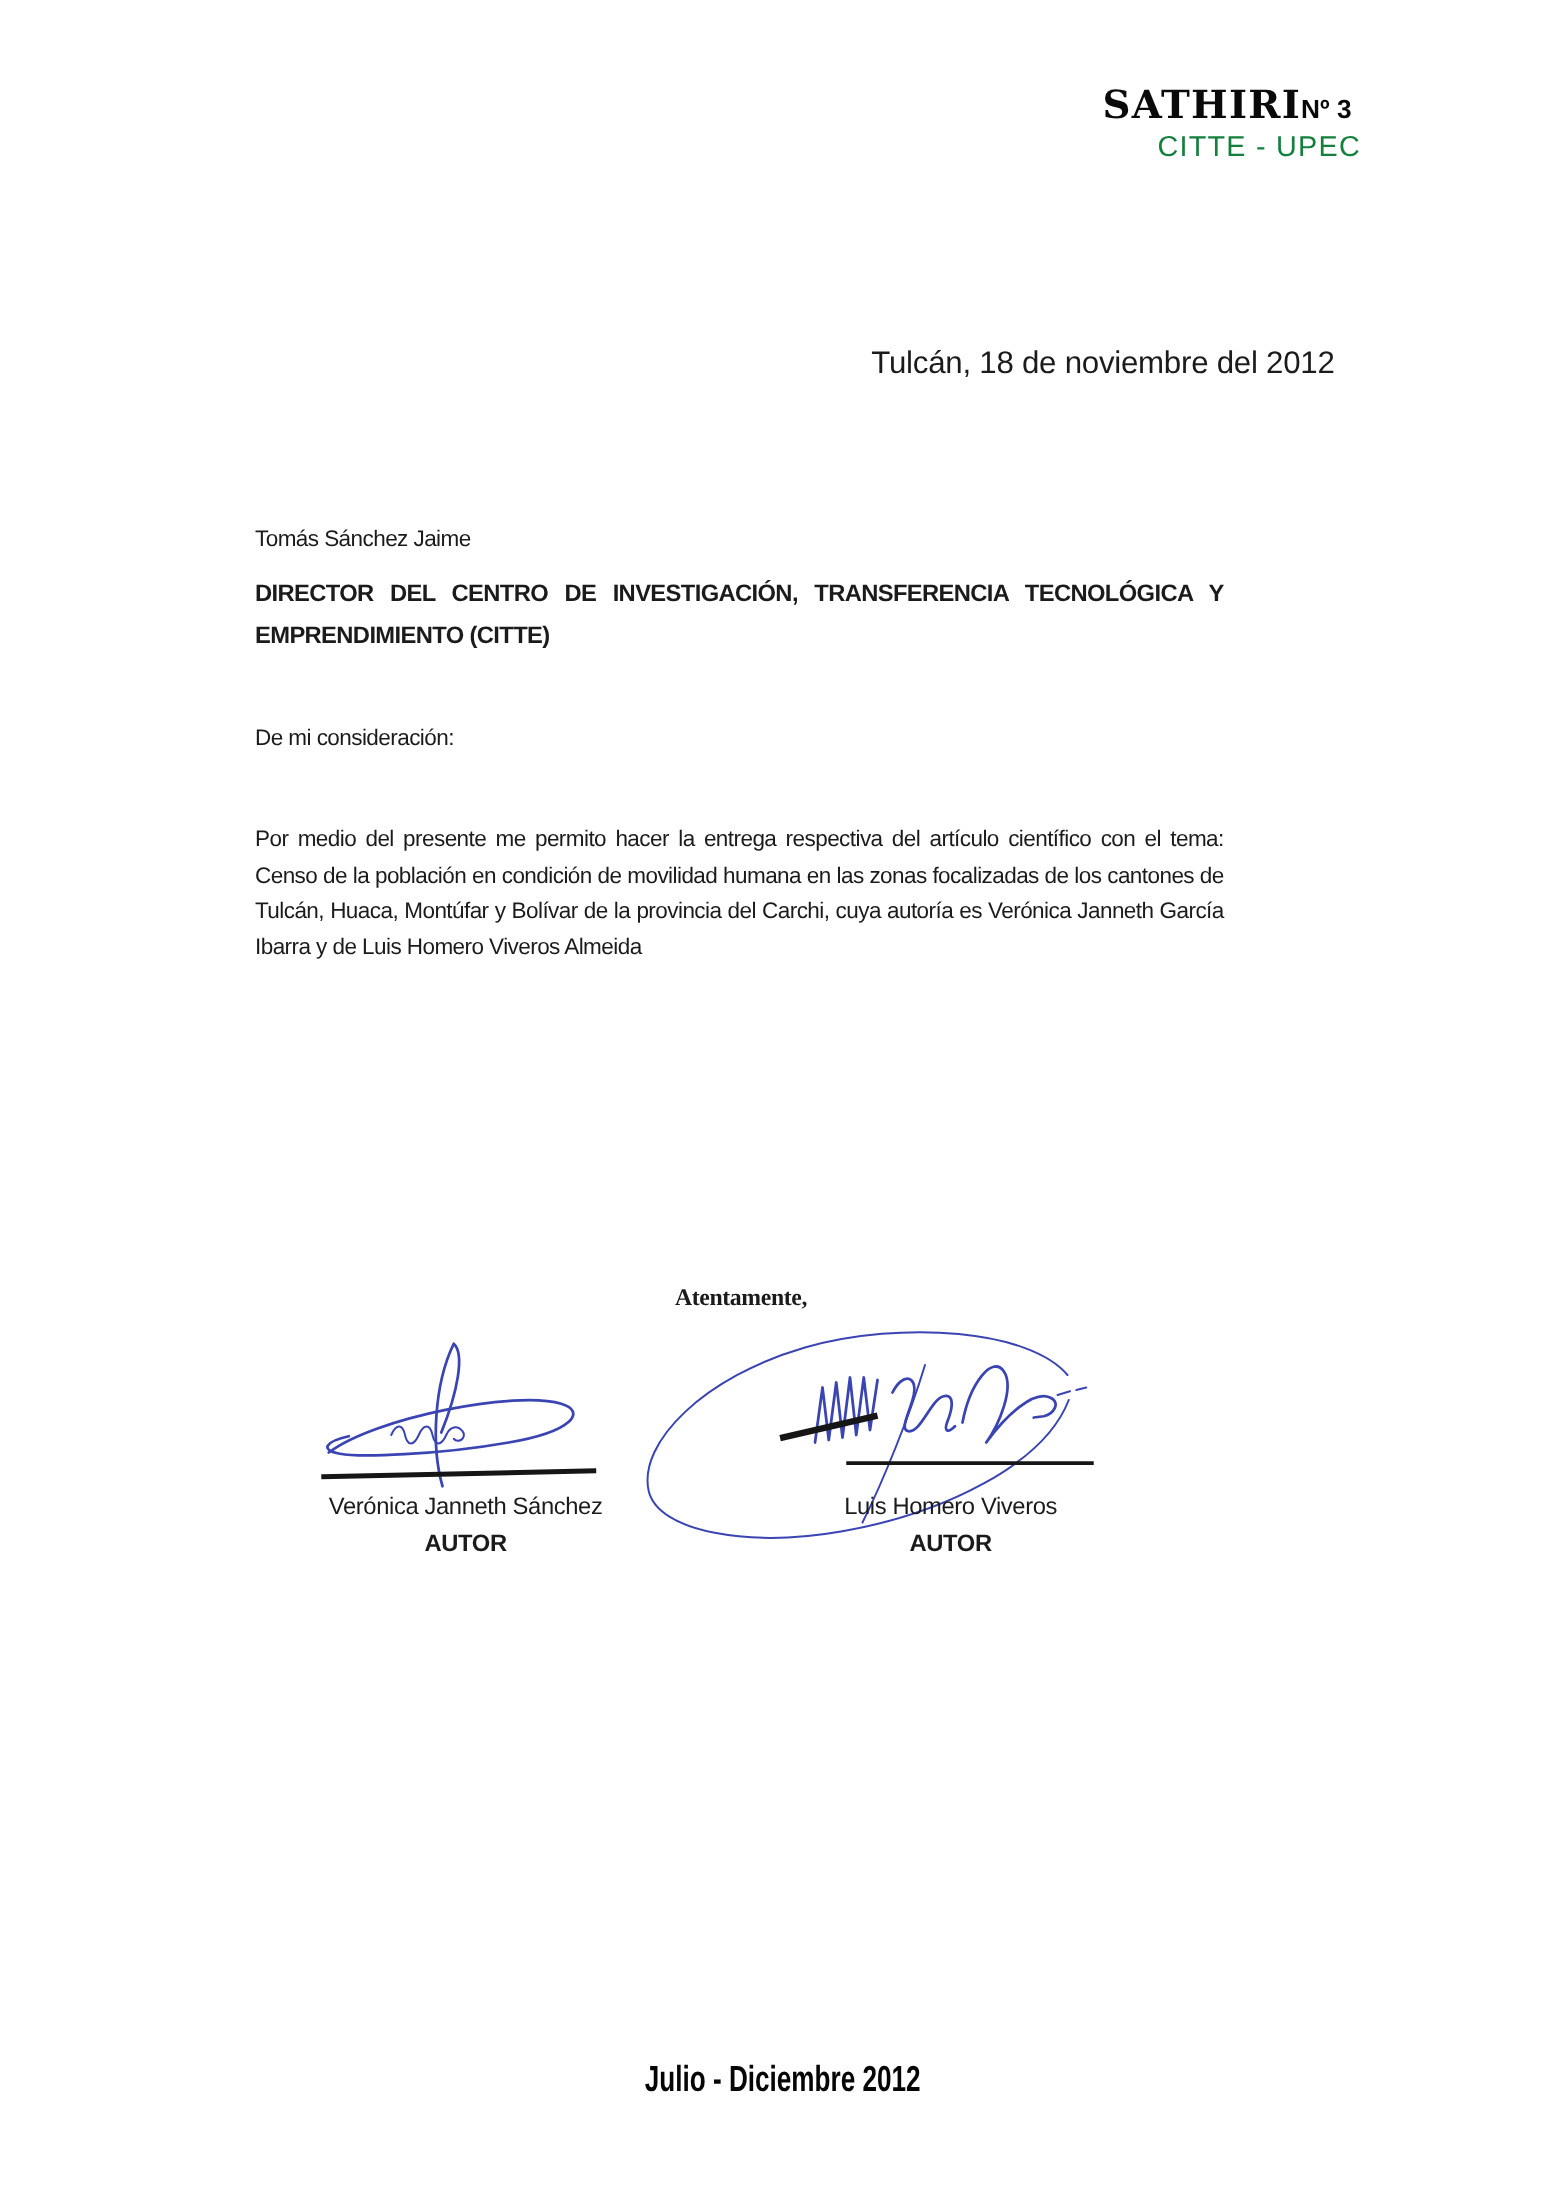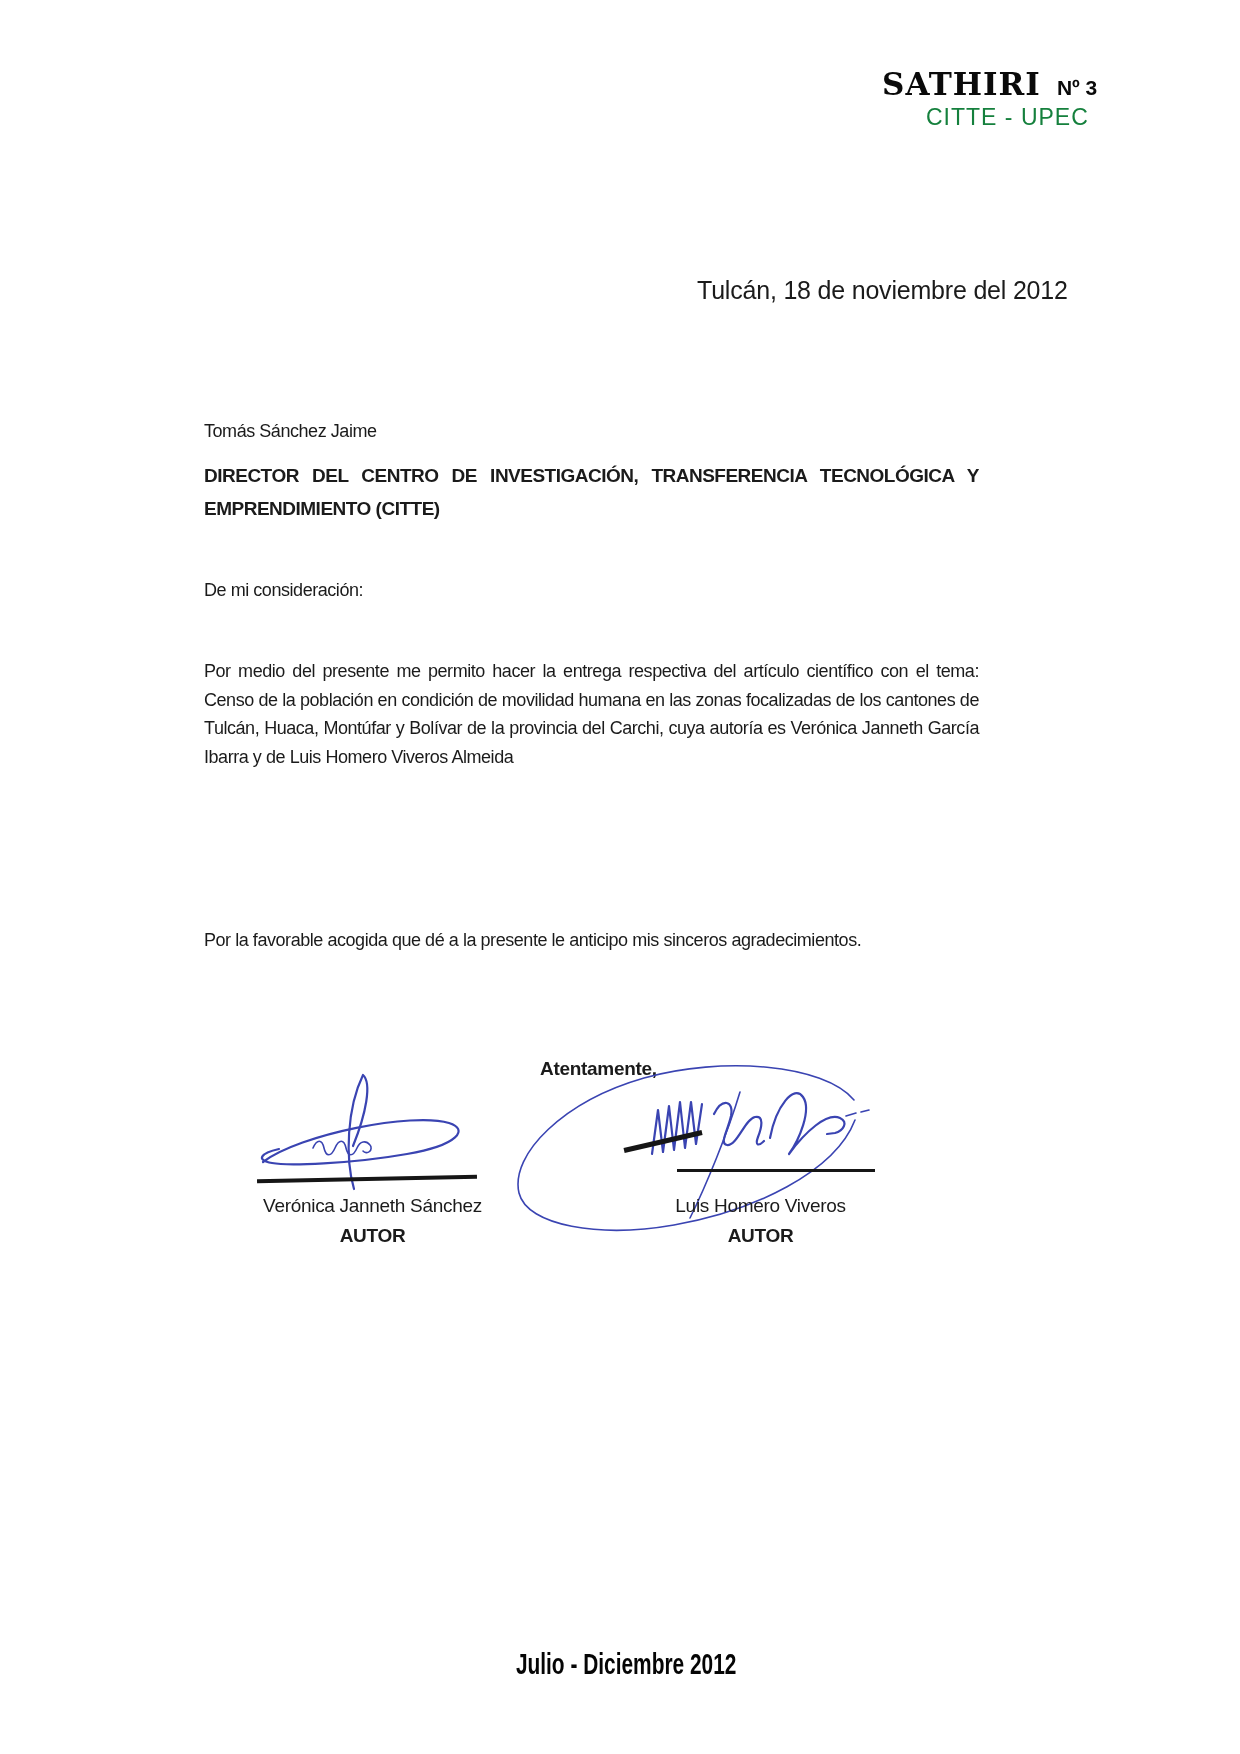--- a/index.html
+++ b/index.html
@@ -6,21 +6,21 @@
   .page{
     position:relative;
     width:1240px;height:1754px;
     background:#ffffff;
     font-family:"Liberation Sans", sans-serif;
     color:#1b1b1b;
     overflow:hidden;
   }
   
   .hdr{position:absolute;left:882px;top:66px;width:230px;}
-  .hdr-line1{display:flex;align-items:baseline;gap:16px;}
+  .hdr-line1{display:flex;align-items:baseline;}
   .journal{
     font-family:"DejaVu Serif", serif;
     font-weight:900;font-size:31px;letter-spacing:1px;color:#0a0a0a;
   }
   .issue{font-weight:bold;font-size:21px;color:#0a0a0a;}
   .subtitle{
     font-size:23px;letter-spacing:1px;color:#15803d;
     margin-top:2px;padding-left:44px;
   }
   
@@ -29,21 +29,21 @@
   .b-doctor{top:372px;}
   .b-name{top:417px;}
   .b-title{top:459px;font-weight:bold;font-size:19px;letter-spacing:-0.5px;line-height:33px;}
   .b-title .just{text-align:justify;text-align-last:justify;}
   .b-presente{top:533px;font-weight:bold;}
   .b-greeting{top:576px;}
   .para{text-align:justify;}
   .b-p1{top:657px;}
   .b-p2{top:785px;}
   .b-p3{top:926px;}
-  .closing{position:absolute;left:540px;top:1058px;font-weight:bold;font-size:19px;letter-spacing:-0.3px;}
+  .closing{position:absolute;left:540px;top:1028px;font-weight:bold;font-size:19px;letter-spacing:-0.3px;font-family:Liberation Serif, serif;}
   
   .sig-svg{position:absolute;}
   .sig1{left:245px;top:1066px;}
   .sig2{left:502px;top:1056px;}
   .ink{fill:none;stroke:#3a44b2;stroke-width:2.2;stroke-linecap:round;stroke-linejoin:round;}
   .ink-thin{fill:none;stroke:#3a44b2;stroke-width:1.6;stroke-linecap:round;}
   .sigline{position:absolute;background:#161616;}
   .sigline1{left:257px;top:1177px;width:220px;height:3.5px;transform:rotate(-1.2deg);}
   .sigline2{left:677px;top:1169px;width:198px;height:3px;}
   .sigdash{left:623px;top:1139px;width:80px;height:4.5px;transform:rotate(-13deg);}
@@ -74,21 +74,20 @@
   <div class="dateline">Tulcán, 18 de noviembre del 2012</div>
 
   <div class="block b-name">Tomás Sánchez Jaime</div>
   <div class="block b-title">
     <div class="just">DIRECTOR DEL CENTRO DE INVESTIGACIÓN, TRANSFERENCIA TECNOLÓGICA Y</div>
     <div>EMPRENDIMIENTO (CITTE)</div>
   </div>
   <div class="block b-greeting">De mi consideración:</div>
 
   <div class="block para b-p1">Por medio del presente me permito hacer la entrega respectiva del artículo científico con el tema: Censo de la población en condición de movilidad humana en las zonas focalizadas de los cantones de Tulcán, Huaca, Montúfar y Bolívar de la provincia del Carchi, cuya autoría es Verónica Janneth García Ibarra y de Luis Homero Viveros Almeida</div>
-  <div class="block b-p3">Por la favorable acogida que dé a la presente le anticipo mis sinceros agradecimientos.</div>
 
   <div class="closing">Atentamente,</div>
 
   <svg class="sig-svg sig1" width="240" height="125" viewBox="0 0 240 125">
     <path class="ink" d="M18 96 C55 68, 168 46, 204 57 C224 63, 214 79, 162 88 C105 98, 42 100, 27 97 C10 94, 16 87, 34 83"></path>
     <path class="ink" d="M109 123 C100 92, 102 42, 118 9 C127 17, 121 48, 108 80"></path>
     <path class="ink-thin" d="M68 82 c4 -9, 9 -9, 11 0 c2 9, 7 9, 11 0 c4 -9, 9 -9, 11 0 c2 9, 7 9, 11 0 c3 -7, 9 -8, 13 -3 a4.5 4.5 0 1 1 -7 6"></path>
   </svg>
   <div class="sigline sigline1"></div>
 

